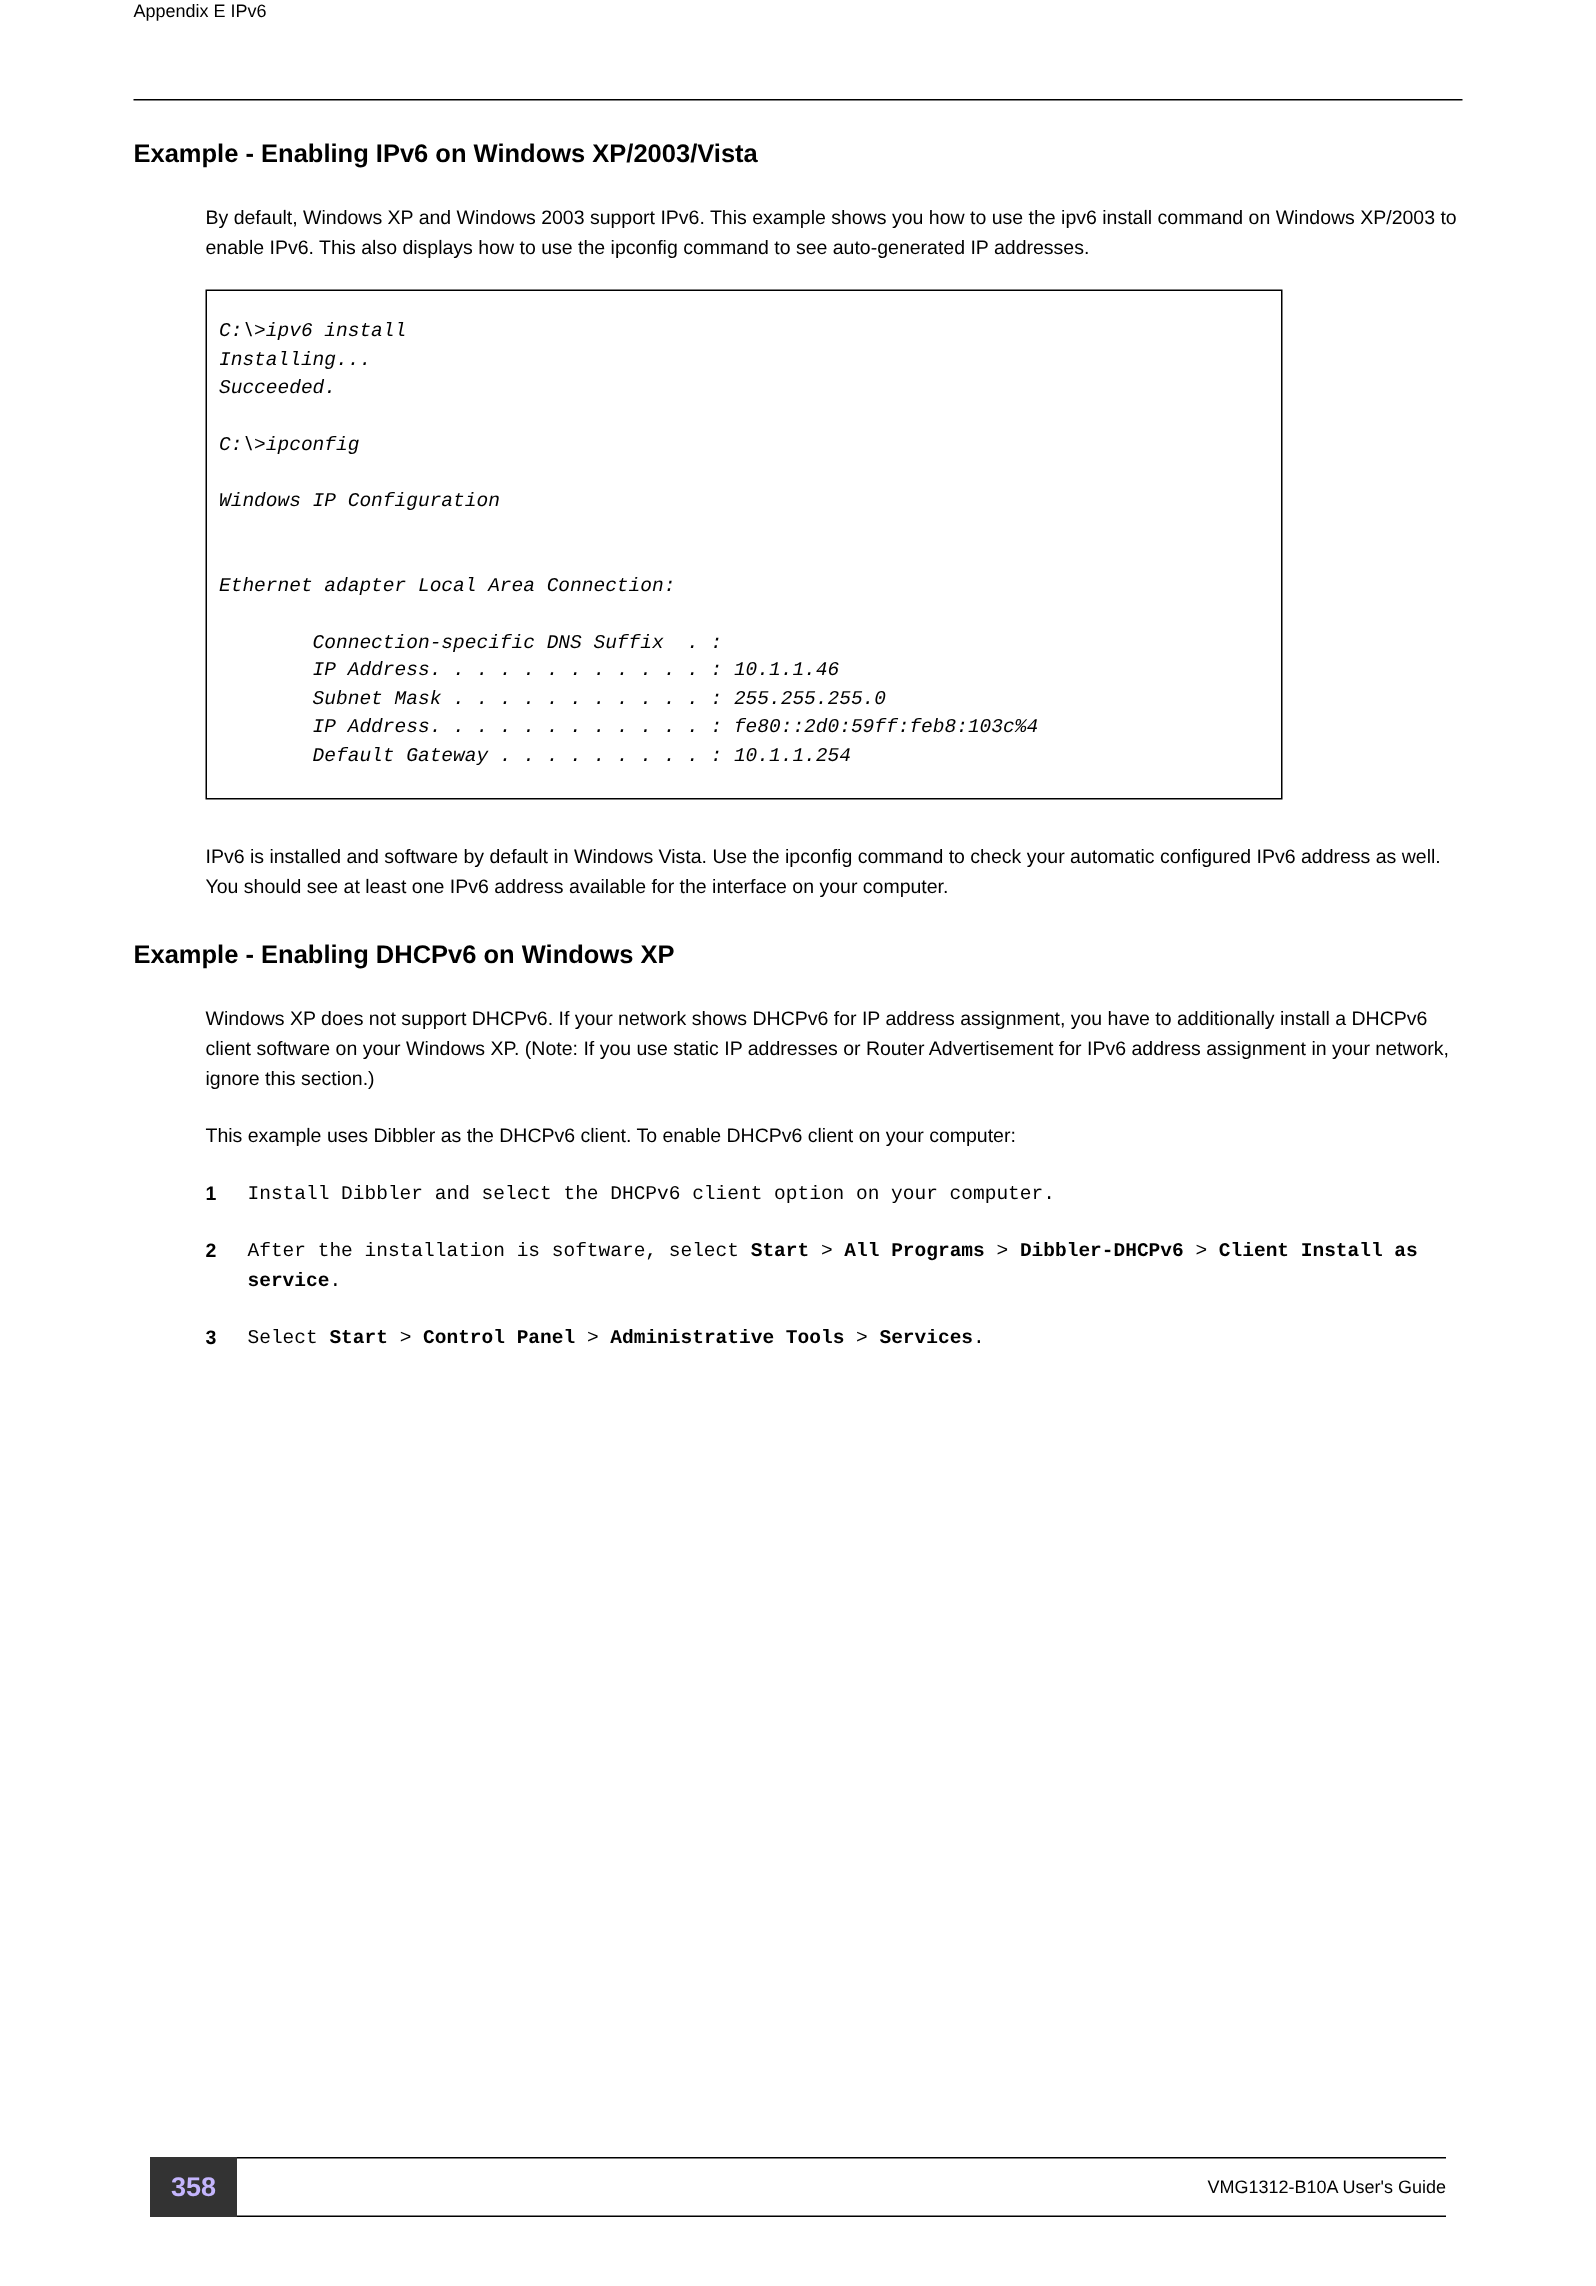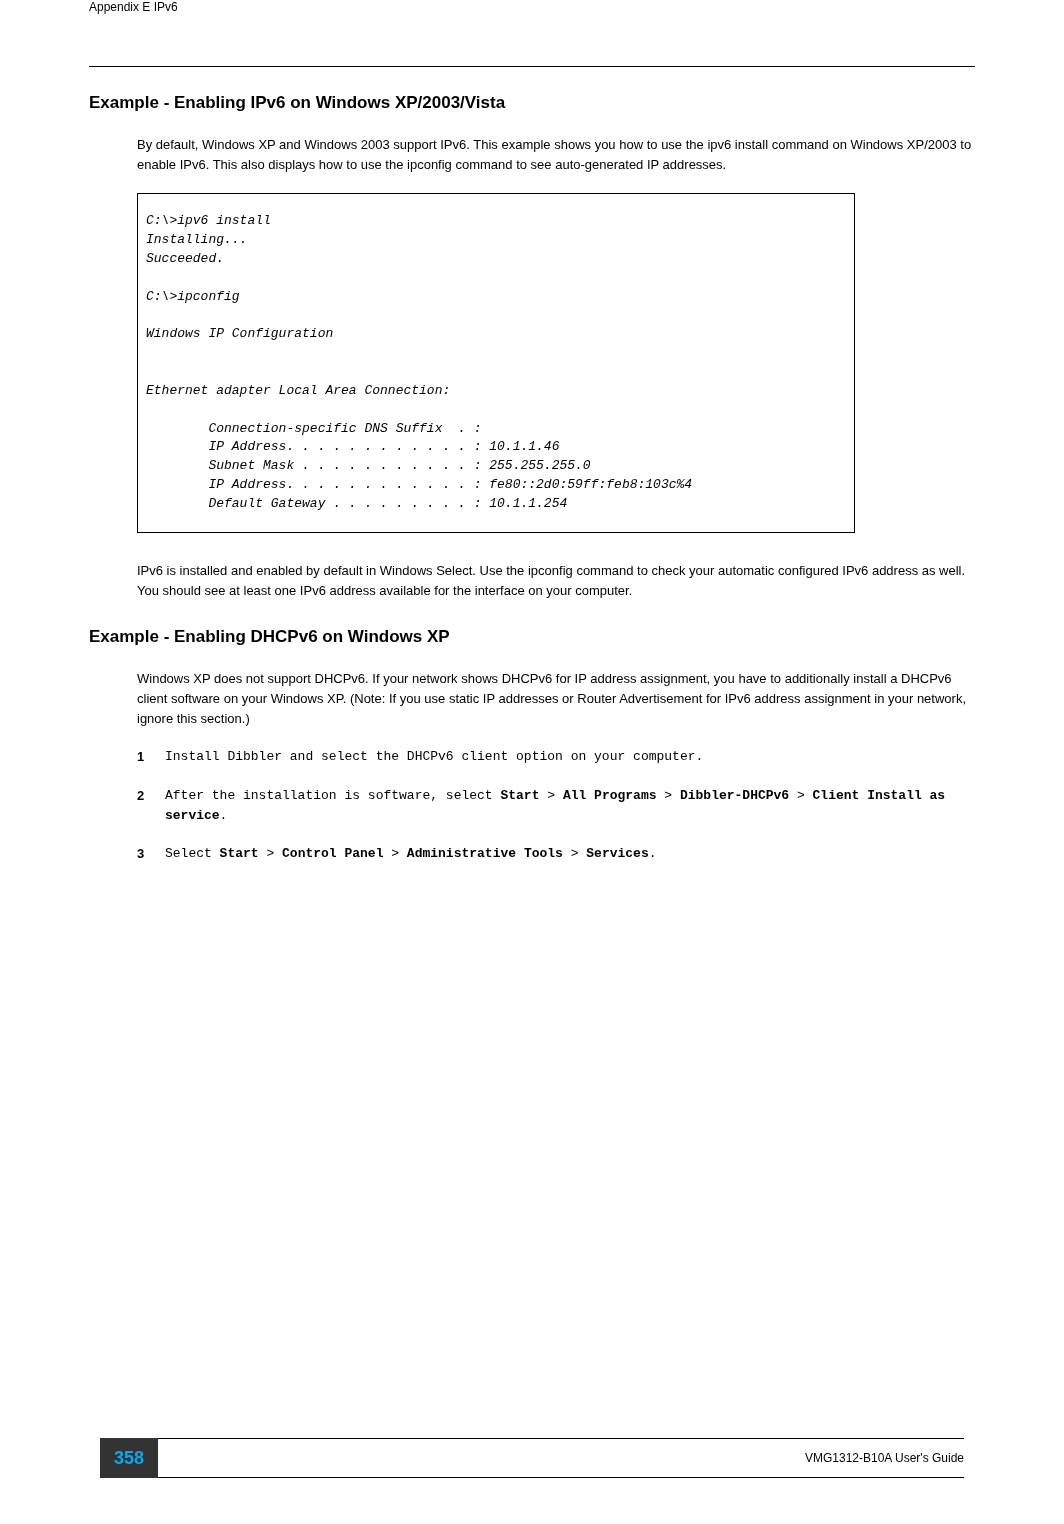--- a/index.html
+++ b/index.html
@@ -83,21 +83,21 @@
     }
     .footer-line {
       border-top: 1px solid #000;
       border-bottom: 1px solid #000;
       display: flex;
       align-items: center;
       height: 40px;
     }
     .page-num-box {
       background: #333;
-      color: #0ea5e9;
+      color: #c4b5fd;
       font-weight: bold;
       font-size: 18px;
       width: 58px;
       height: 40px;
       display: flex;
       align-items: center;
       justify-content: center;
       margin-right: auto;
     }
     .guide-name {
@@ -130,27 +130,28 @@
 
 Ethernet adapter Local Area Connection:
 
         Connection-specific DNS Suffix  . :
         IP Address. . . . . . . . . . . . : 10.1.1.46
         Subnet Mask . . . . . . . . . . . : 255.255.255.0
         IP Address. . . . . . . . . . . . : fe80::2d0:59ff:feb8:103c%4
         Default Gateway . . . . . . . . . : 10.1.1.254</div>
 
   <p class="body-text">
-    <span>IPv6 is installed and enabled by default in Windows Select. Use the </span><span class="code-inline">ipconfig</span><span> command to check your automatic configured IPv6 address as well. You should see at least one IPv6 address available for the interface on your computer.</span>
+    <span>IPv6 is installed and software by default in Windows Vista. Use the </span><span class="code-inline">ipconfig</span><span> command to check your automatic configured IPv6 address as well. You should see at least one IPv6 address available for the interface on your computer.</span>
   </p>
 
   <h2 class="section-heading">Example - Enabling DHCPv6 on Windows XP</h2>
 
   <p class="body-text">Windows XP does not support DHCPv6. If your network shows DHCPv6 for IP address assignment, you have to additionally install a DHCPv6 client software on your Windows XP. (Note: If you use static IP addresses or Router Advertisement for IPv6 address assignment in your network, ignore this section.)</p>
 
+  <p class="body-text">This example uses Dibbler as the DHCPv6 client. To enable DHCPv6 client on your computer:</p>
 
   <div class="numbered-item">
     <span class="num-label">1</span>
     <span class="num-content">Install Dibbler and select the DHCPv6 client option on your computer.</span>
   </div>
 
   <div class="numbered-item">
     <span class="num-label">2</span>
     <span class="num-content">
       <span>After the installation is software, select </span><span class="bold">Start</span><span> &gt; </span><span class="bold">All Programs</span><span> &gt; </span><span class="bold">Dibbler-DHCPv6</span><span> &gt; </span><span class="bold">Client Install as service</span><span>.</span>

